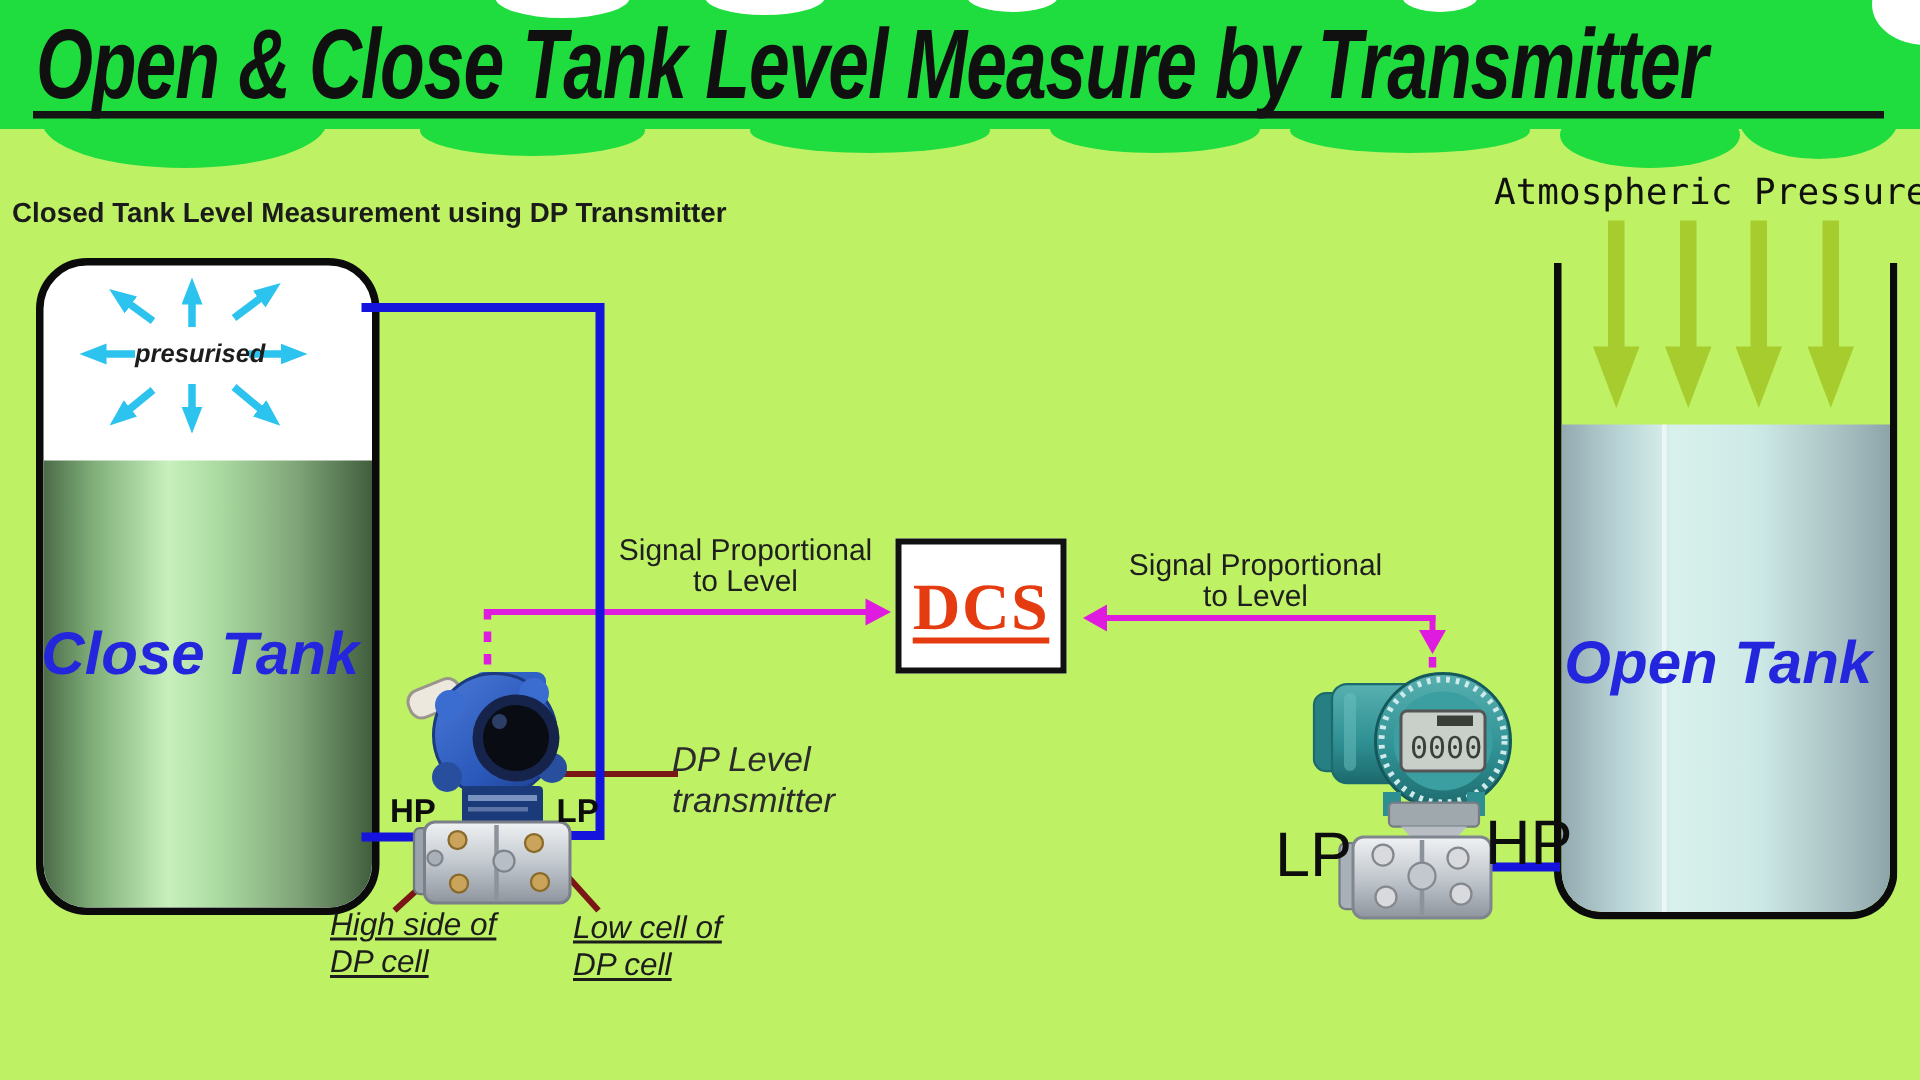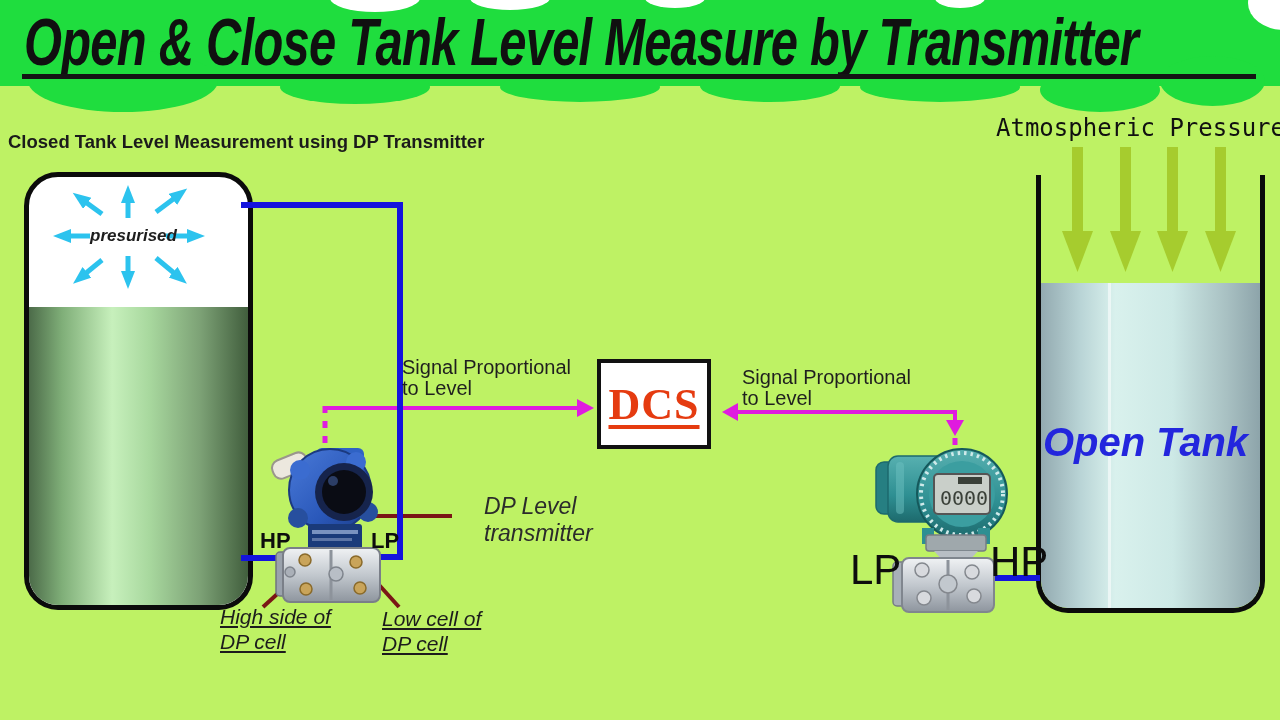--- a/index.html
+++ b/index.html
@@ -33,28 +33,28 @@
   .close-tank-label{position:absolute;left:24px;top:414px;width:219px;text-align:center;
       font:italic 700 40px "Liberation Sans",sans-serif;color:#2326dd;z-index:6;}
   .open-tank-label{position:absolute;left:1036px;top:420px;width:219px;text-align:center;
       font:italic 700 40px "Liberation Sans",sans-serif;color:#2326dd;z-index:6;}
   
   .dcs-box{position:absolute;left:597px;top:359px;width:114px;height:90px;box-sizing:border-box;
       border:4px solid #111;background:#fff;display:flex;align-items:center;justify-content:center;z-index:8;}
   .dcs-text{font:700 44px "Liberation Serif",serif;color:#e53b10;text-decoration:underline;
       text-decoration-thickness:4px;text-underline-offset:6px;letter-spacing:1px;}
   
-  .sig{position:absolute;width:190px;font:400 20px "Liberation Sans",sans-serif;
+  .sig{position:absolute;width:190px;text-align:center;font:400 20px "Liberation Sans",sans-serif;
        color:#1f1f1f;line-height:21px;z-index:6;}
   .sig-left{left:402px;top:357px;}
   .sig-right{left:742px;top:367px;}
   .port{position:absolute;font:700 22px "Liberation Sans",sans-serif;color:#0d0d0d;z-index:7;}
   .port-big{position:absolute;font:400 42px "Liberation Sans",sans-serif;color:#0d0d0d;z-index:7;}
   .ann{position:absolute;font:italic 400 21px "Liberation Sans",sans-serif;color:#1c1c1c;line-height:25px;z-index:6;text-decoration:underline;}
-  .dp-name{position:absolute;left:484px;top:493px;font:italic 400 23px "Liberation Sans",sans-serif;
+  .dp-name{position:absolute;left:448px;top:493px;font:italic 400 23px "Liberation Sans",sans-serif;
            color:#2b2b2b;line-height:27px;z-index:6;}
   
   #lines{position:absolute;left:0;top:0;width:1280px;height:720px;z-index:5;}
 </style>
 </head>
 <body>
 
 <div id="stage">
 
   <div>
@@ -200,20 +200,21 @@
       <line x1="948" y1="560" x2="948" y2="610" stroke="#8d939b" stroke-width="3"></line>
       <circle cx="922" cy="570" r="7" fill="#d8dade" stroke="#84888e" stroke-width="1.5"></circle>
       <circle cx="972" cy="572" r="7" fill="#d8dade" stroke="#84888e" stroke-width="1.5"></circle>
       <circle cx="924" cy="598" r="7" fill="#d8dade" stroke="#84888e" stroke-width="1.5"></circle>
       <circle cx="974" cy="596" r="7" fill="#d8dade" stroke="#84888e" stroke-width="1.5"></circle>
       <circle cx="948" cy="584" r="9" fill="#c2c8ce" stroke="#84888e" stroke-width="1.5"></circle>
     </g>
   </svg>
 
   <div class="pressurised-label">presurised</div>
+  <div class="close-tank-label">Close Tank</div>
   <div class="open-tank-label">Open Tank</div>
 
   <div class="dcs-box">
     <span class="dcs-text">DCS</span>
   </div>
 
   <div class="sig sig-left">
     <div>Signal Proportional</div>
     <div>to Level</div>
   </div>

